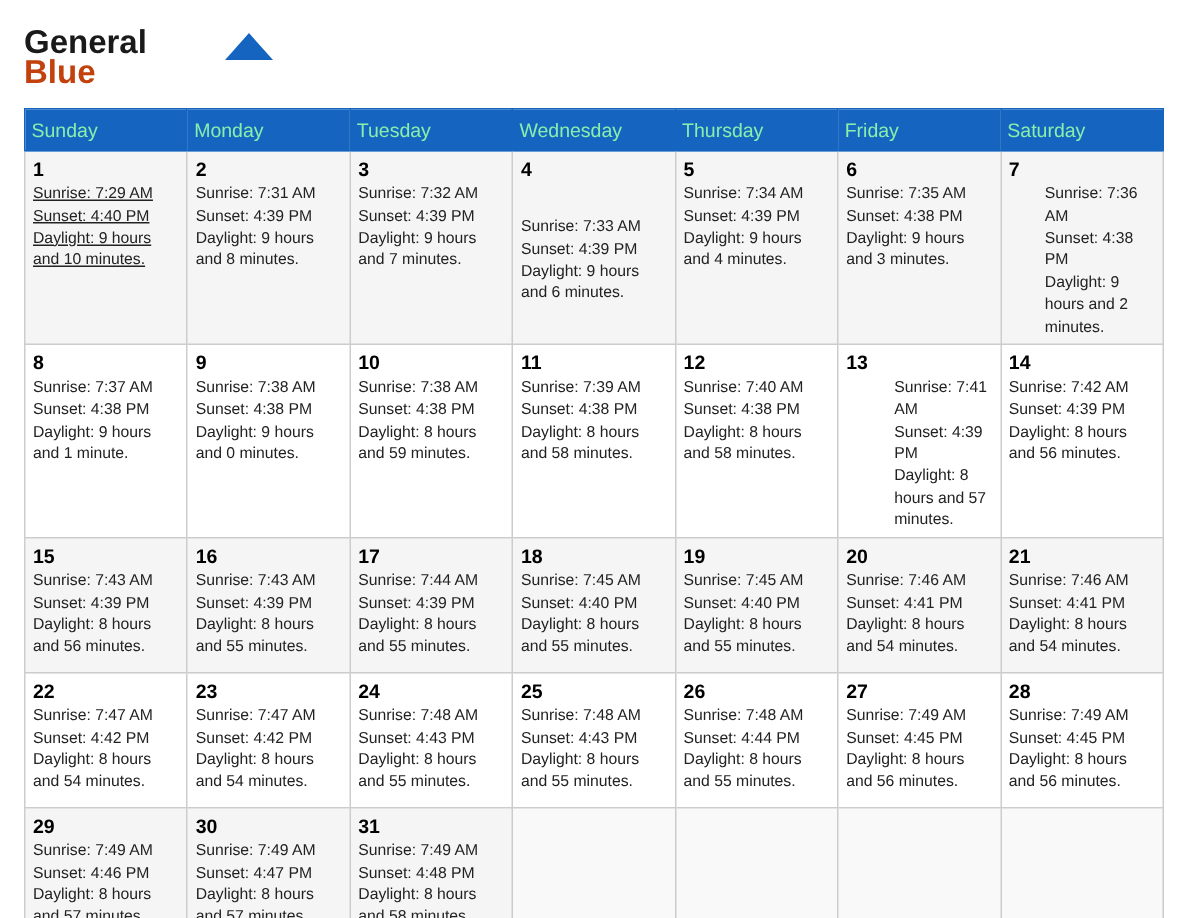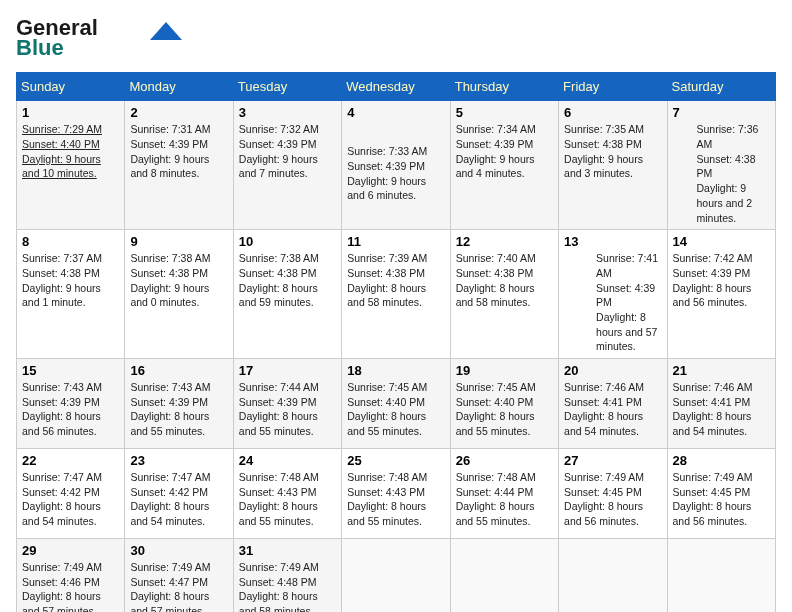--- a/index.html
+++ b/index.html
@@ -45,21 +45,21 @@
       font-size: 14px;
       color: #555;
     }
     .calendar {
       width: 100%;
       border-collapse: collapse;
       font-size: 11px;
     }
     .calendar thead tr th {
       background: #1565c0;
-      color: #fef9c3;
+      color: #86efac;
       padding: 6px 4px;
       text-align: left;
       font-size: 13px;
       font-weight: normal;
       border: 1px solid #1565c0;
     }
     .calendar tbody tr td {
       vertical-align: top;
       border: 1px solid #ccc;
       padding: 4px 5px;
@@ -94,21 +94,21 @@
 <div class="header">
   <div class="logo">
     <div style="display:flex; align-items:flex-end;">
       <span class="logo-text">
         <span>General</span>
       </span>
       <svg class="logo-icon" viewBox="0 0 32 18" xmlns="http://www.w3.org/2000/svg">
         <polygon points="0,18 16,0 32,18" fill="#1565c0"></polygon>
       </svg>
     </div>
-    <span class="logo-text" style="color:#0f766e; margin-top:-4px;">Blue</span>
+    <span class="logo-text" style="color:#c2410c; margin-top:-4px;">Blue</span>
   </div>
   <div class="title-block">
     <div class="month-title"></div>
     <div class="location"></div>
   </div>
 </div>
 
 <table class="calendar">
   <thead>
     <tr id="dow-row">

